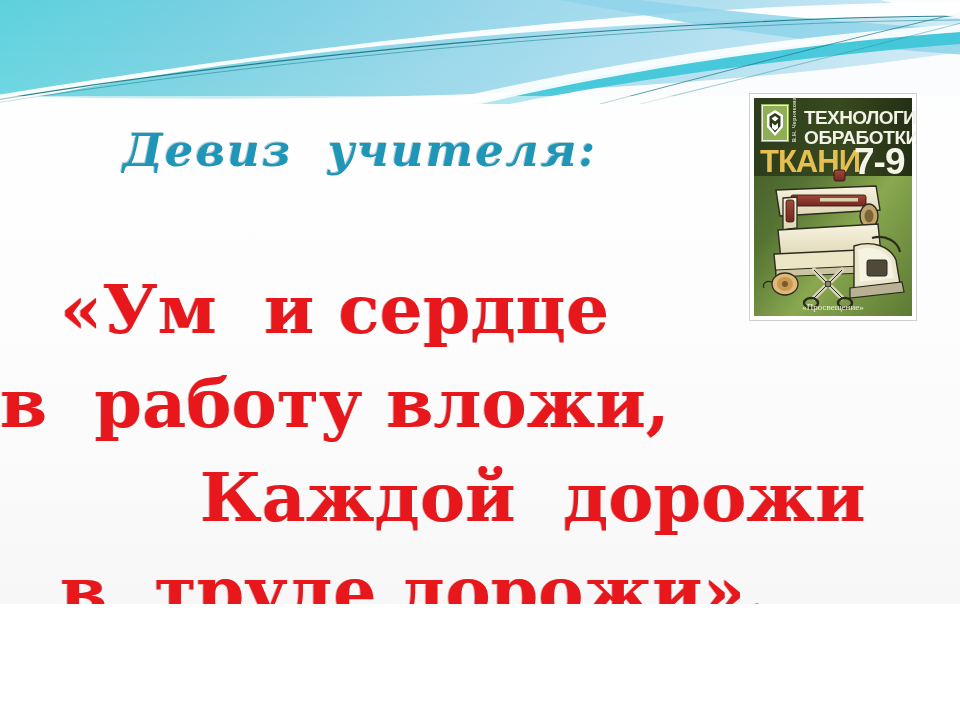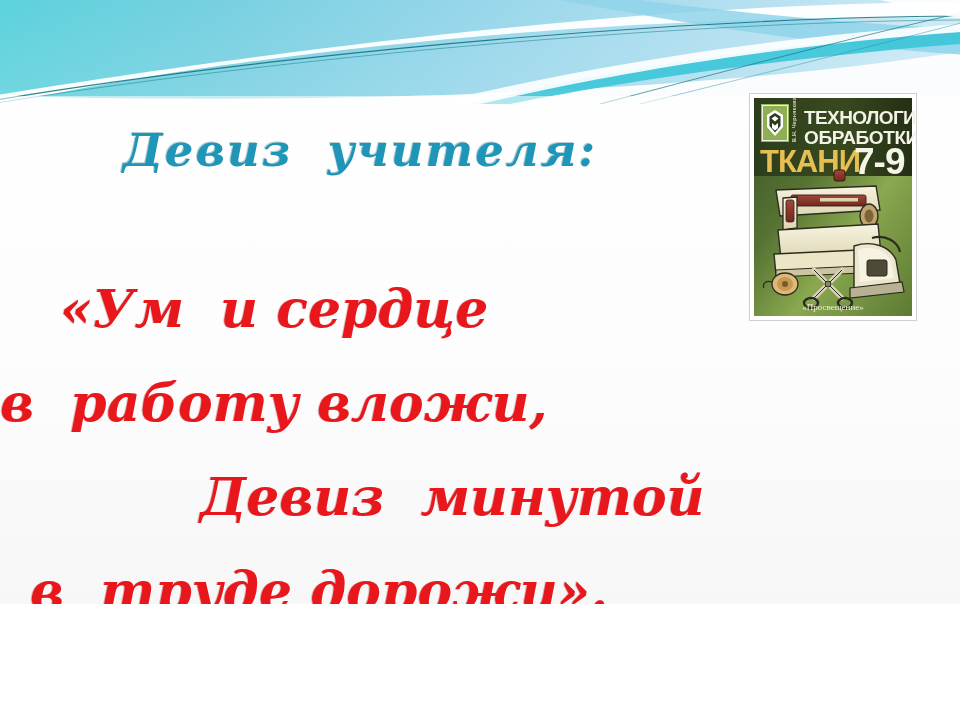--- a/index.html
+++ b/index.html
@@ -58,34 +58,33 @@
 
   
   #motto {
     position: absolute;
     left: 0;
     top: 262px;
     width: 740px;
   }
   .motto-line {
     font-family: "DejaVu Serif", "Liberation Serif", serif;
-    font-style: italic;
     font-weight: bold;
-    font-size: 52px;
+    font-size: 68px;
     line-height: 94px;
     color: #e8171c;
     white-space: pre;
     text-shadow:
       1px 1px 0 rgba(255,255,255,0.6),
       -1px 0 0 rgba(150,0,0,0.28);
   }
   .ml-1 { margin-left: 60px; }
   .ml-2 { }
   .ml-3 { margin-left: 200px; }
-  .ml-4 { margin-left: 30px; }
+  .ml-4 { margin-left: 60px; }
 
   
   #book-cover {
     position: absolute;
     left: 750px;
     top: 94px;
     width: 166px;
     height: 226px;
     background: #ffffff;
     box-shadow: 0 0 0 1px #cfcfcf;
@@ -143,21 +142,21 @@
 
       <rect x="0" y="96" width="960" height="8" fill="#ffffff" opacity="0.55"></rect>
     </svg>
   </div>
 
   <div id="title">Девиз  учителя:</div>
 
   <div id="motto">
     <div class="motto-line ml-1">«Ум  и сердце</div>
     <div class="motto-line ml-2">в  работу вложи,</div>
-    <div class="motto-line ml-3">Девиз  минутой</div>
+    <div class="motto-line ml-3">Каждой  дорожи</div>
     <div class="motto-line ml-4">в  труде дорожи».</div>
   </div>
 
   <div id="book-cover">
     <svg width="166" height="226" viewBox="0 0 166 226">
       <defs>
         <linearGradient id="coverBg" x1="0" y1="0" x2="1" y2="1">
           <stop offset="0%" stop-color="#3b5226"></stop>
           <stop offset="35%" stop-color="#567233"></stop>
           <stop offset="62%" stop-color="#89a84f"></stop>

